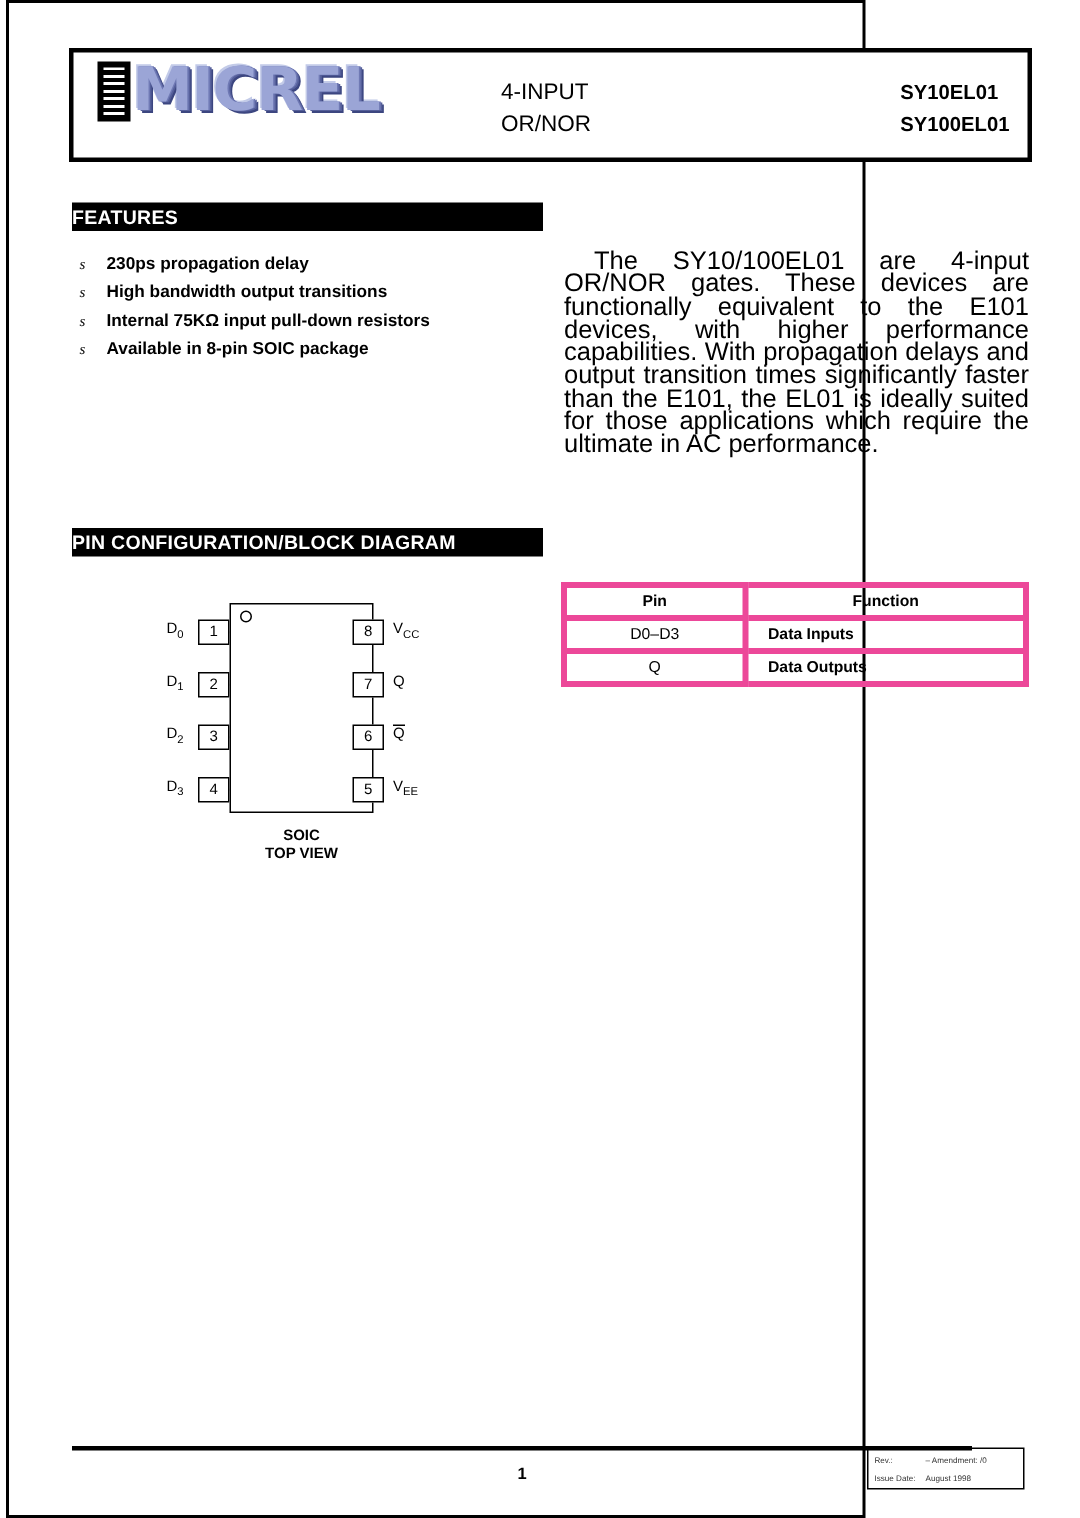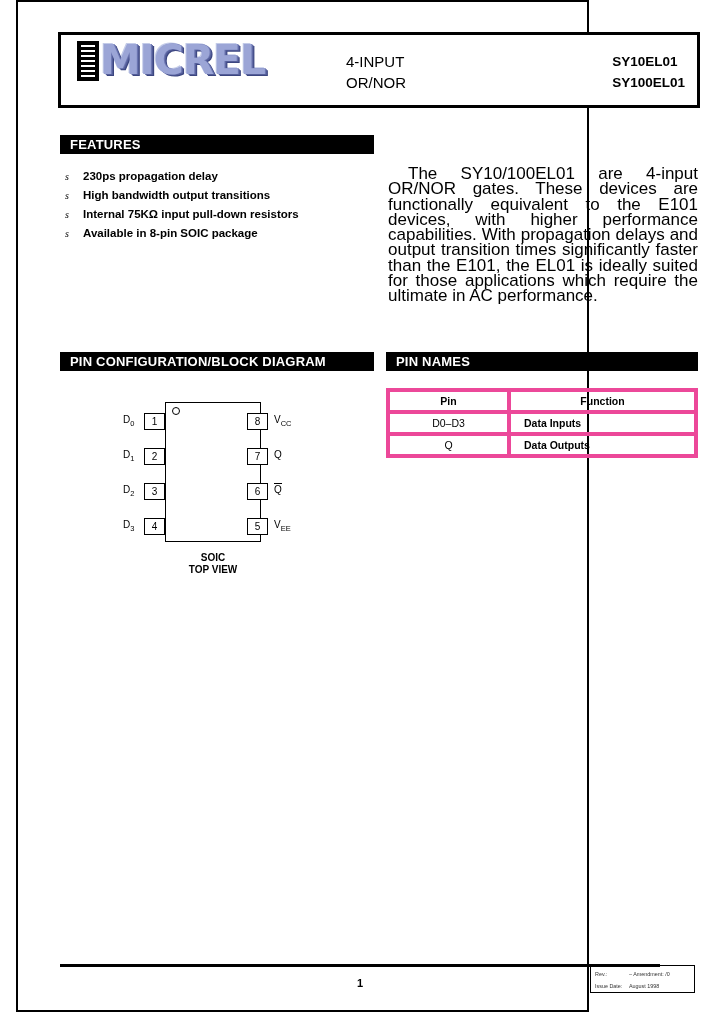--- a/index.html
+++ b/index.html
@@ -12,21 +12,21 @@
     height: 1012px;
     position: relative;
     font-family: "Liberation Sans", sans-serif;
     color: #000000;
     overflow: hidden;
   }
 
   
   #page {
     position: absolute;
-    left: 16px; top: 0;
+    left: 4px; top: 0;
     width: 573px; height: 1012px;
     box-sizing: border-box;
     border: 2px solid #000;
     background: #fff;
   }
 
   
   #header-box {
     position: absolute;
     left: 40px; top: 30px;
@@ -114,21 +114,20 @@
   .sect-bar {
     position: absolute;
     height: 19px;
     background: #000;
     color: #fff;
     font-size: 13px;
     font-weight: bold;
     letter-spacing: 0.2px;
     display: flex;
     align-items: center;
-    padding-left: 10px;
     box-sizing: border-box;
   }
   #bar-features     { left: 42px;  top: 133px; width: 314px; }
   #bar-description  { left: 368px; top: 133px; width: 312px; }
   #bar-pinconfig    { left: 42px;  top: 350px; width: 314px; }
   #bar-pinnames     { left: 368px; top: 350px; width: 312px; }
 
   
   #features-list {
     position: absolute;
@@ -383,21 +382,20 @@
     <div class="pin-label" id="lbl-q"><span>Q</span></div>
     <div class="pin-label" id="lbl-qb"><span class="ovl">Q</span></div>
     <div class="pin-label" id="lbl-vee"><span>V</span><sub>EE</sub></div>
 
     <div id="soic-caption">
       <div>SOIC</div>
       <div>TOP VIEW</div>
     </div>
   </div>
 
-  <div class="sect-bar" id="bar-pinnames">PIN NAMES</div>
 
   <table id="pin-table">
     <thead>
       <tr>
         <th>Pin</th>
         <th>Function</th>
       </tr>
     </thead>
     <tbody>
       <tr>

